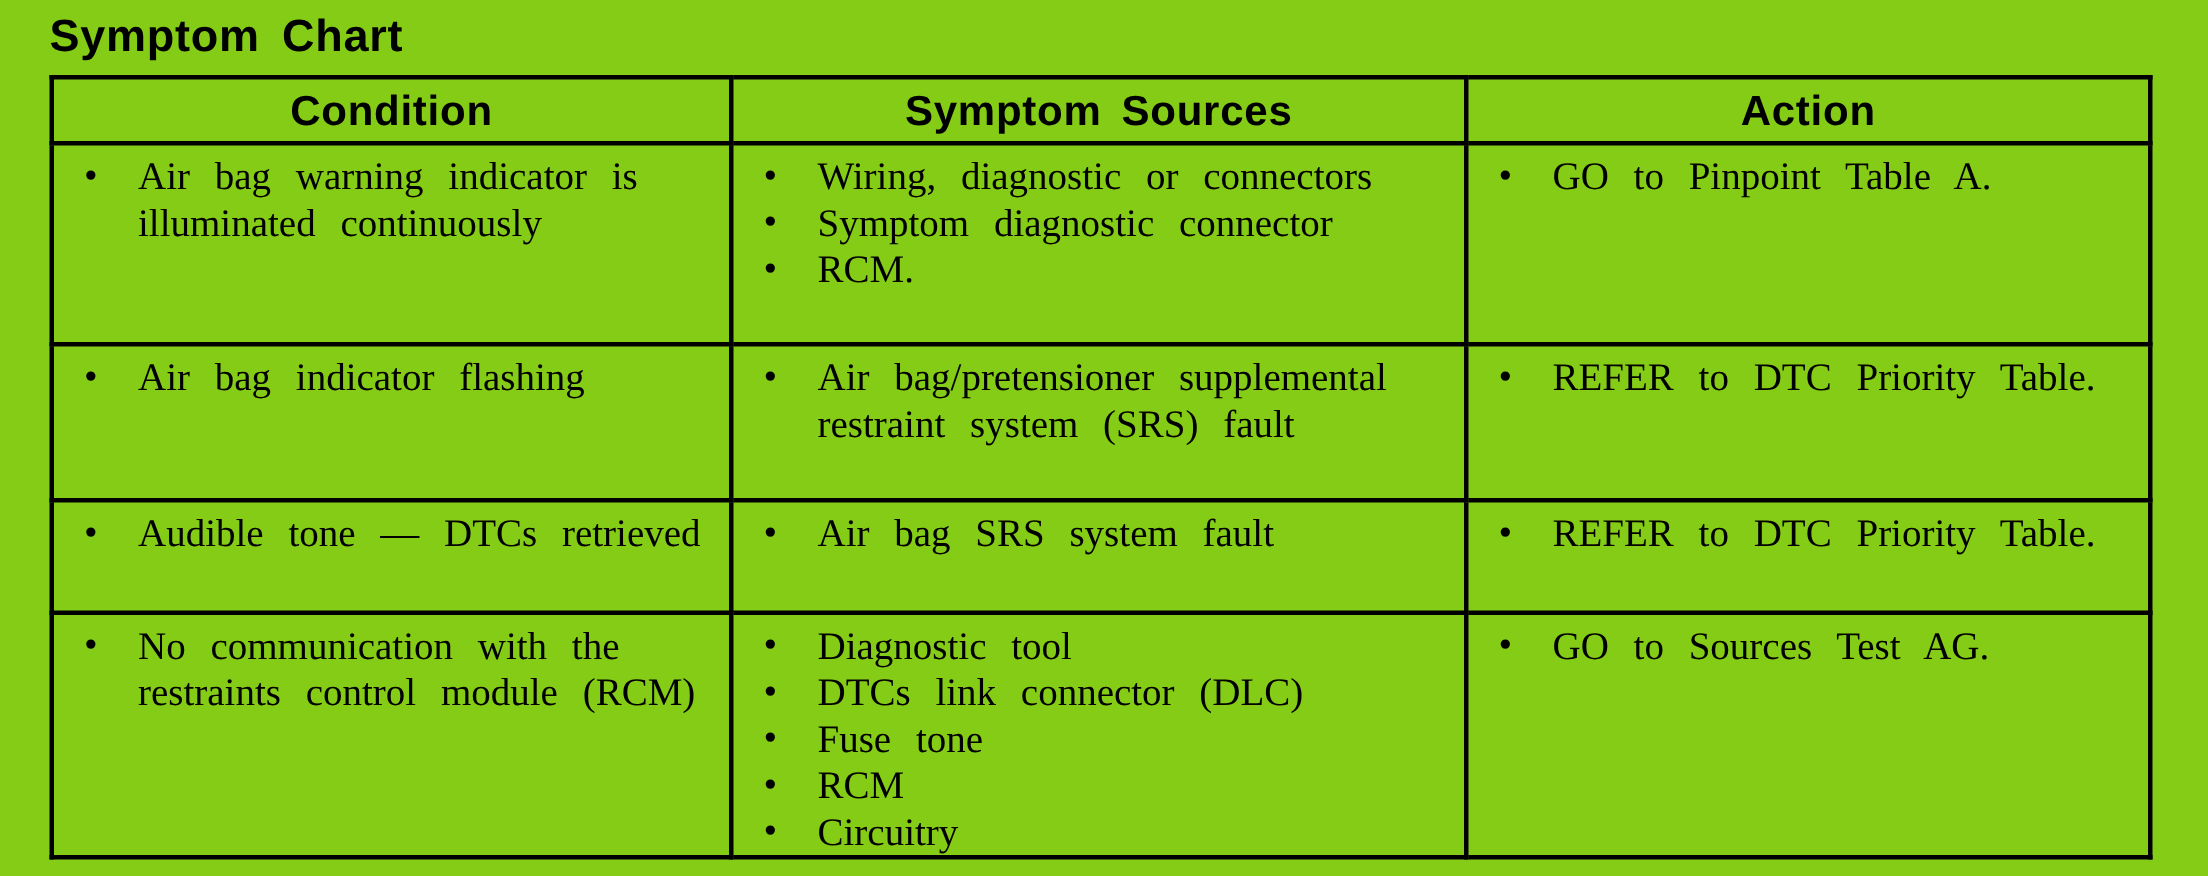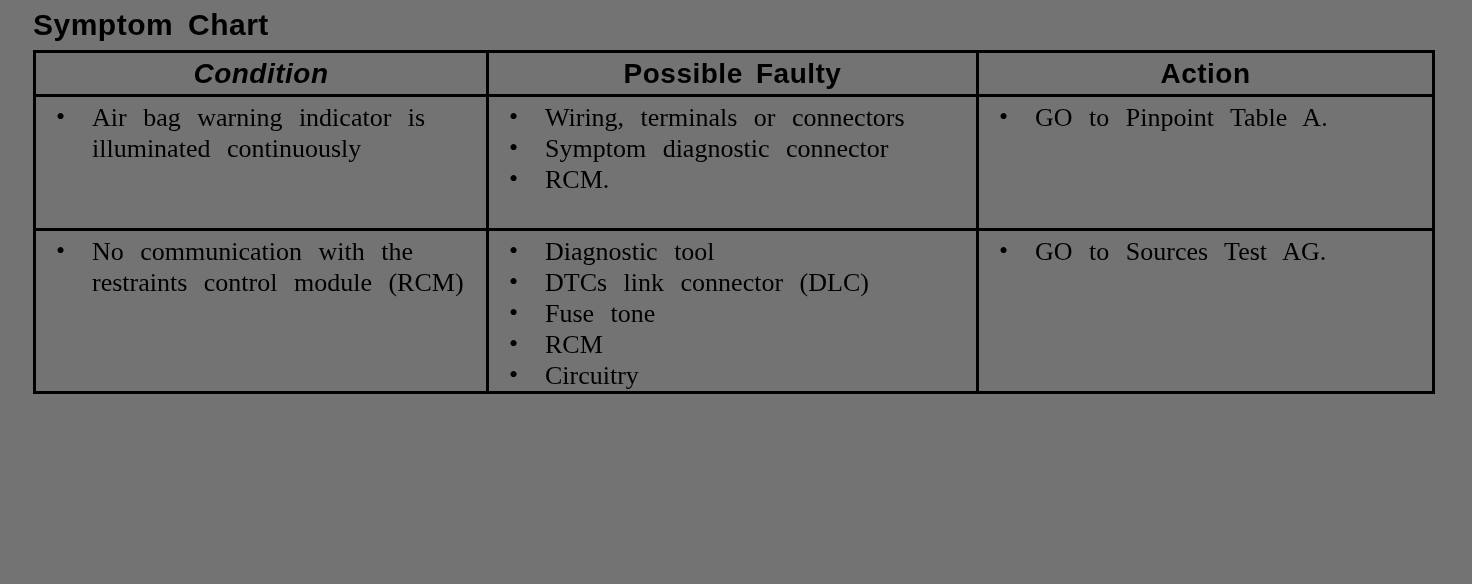--- a/index.html
+++ b/index.html
@@ -3,21 +3,21 @@
 <meta charset="utf-8">
 <style>
   html, body {
     margin: 0;
     padding: 0;
     background: #ffffff;
   }
   .page {
     width: 1472px;
     height: 584px;
-    background: #737373;
+    background: #84cc16;
     color: #000000;
     box-sizing: border-box;
     padding: 6px 0 0 33px;
     overflow: hidden;
   }
   .doc-title {
     font-family: "Liberation Sans", sans-serif;
     font-weight: bold;
     font-size: 30px;
     letter-spacing: 0.5px;
@@ -28,21 +28,21 @@
   table.symptom-chart {
     border-collapse: collapse;
     table-layout: fixed;
     width: 1399px;
   }
   table.symptom-chart th,
   table.symptom-chart td {
     border: 3px solid #000000;
     box-sizing: border-box;
   }
-  .col-condition { width: 453px; font-style: italic; }
+  .col-condition { width: 453px; }
   .col-sources   { width: 490px; }
   .col-action    { width: 456px; }
   table.symptom-chart th {
     font-family: "Liberation Sans", sans-serif;
     font-weight: bold;
     font-size: 28px;
     letter-spacing: 0.5px;
     word-spacing: 5px;
     text-align: center;
     height: 44px;
@@ -81,47 +81,81 @@
 <body>
 
 <div class="page">
 
   <h1 class="doc-title">Symptom Chart</h1>
 
   <table class="symptom-chart">
     <thead>
       <tr>
         <th class="col-condition">Condition</th>
-        <th class="col-sources">Possible Faulty</th>
+        <th class="col-sources">Symptom Sources</th>
         <th class="col-action">Action</th>
       </tr>
     </thead>
     <tbody>
 
       <tr class="body-row-1">
         <td>
           <ul>
             <li>Air bag warning indicator is illuminated continuously</li>
           </ul>
         </td>
         <td>
           <ul>
-            <li>Wiring, terminals or connectors</li>
+            <li>Wiring, diagnostic or connectors</li>
             <li>Symptom diagnostic connector</li>
             <li>RCM.</li>
           </ul>
         </td>
         <td>
           <ul>
             <li>GO to Pinpoint Table A.</li>
           </ul>
         </td>
       </tr>
 
+      <tr class="body-row-2">
+        <td>
+          <ul>
+            <li>Air bag indicator flashing</li>
+          </ul>
+        </td>
+        <td>
+          <ul>
+            <li>Air bag/pretensioner supplemental restraint system (SRS) fault</li>
+          </ul>
+        </td>
+        <td>
+          <ul>
+            <li>REFER to DTC Priority Table.</li>
+          </ul>
+        </td>
+      </tr>
 
+      <tr class="body-row-3">
+        <td>
+          <ul>
+            <li>Audible tone — DTCs retrieved</li>
+          </ul>
+        </td>
+        <td>
+          <ul>
+            <li>Air bag SRS system fault</li>
+          </ul>
+        </td>
+        <td>
+          <ul>
+            <li>REFER to DTC Priority Table.</li>
+          </ul>
+        </td>
+      </tr>
 
       <tr class="body-row-4">
         <td>
           <ul>
             <li>No communication with the restraints control module (RCM)</li>
           </ul>
         </td>
         <td>
           <ul>
             <li>Diagnostic tool</li>

